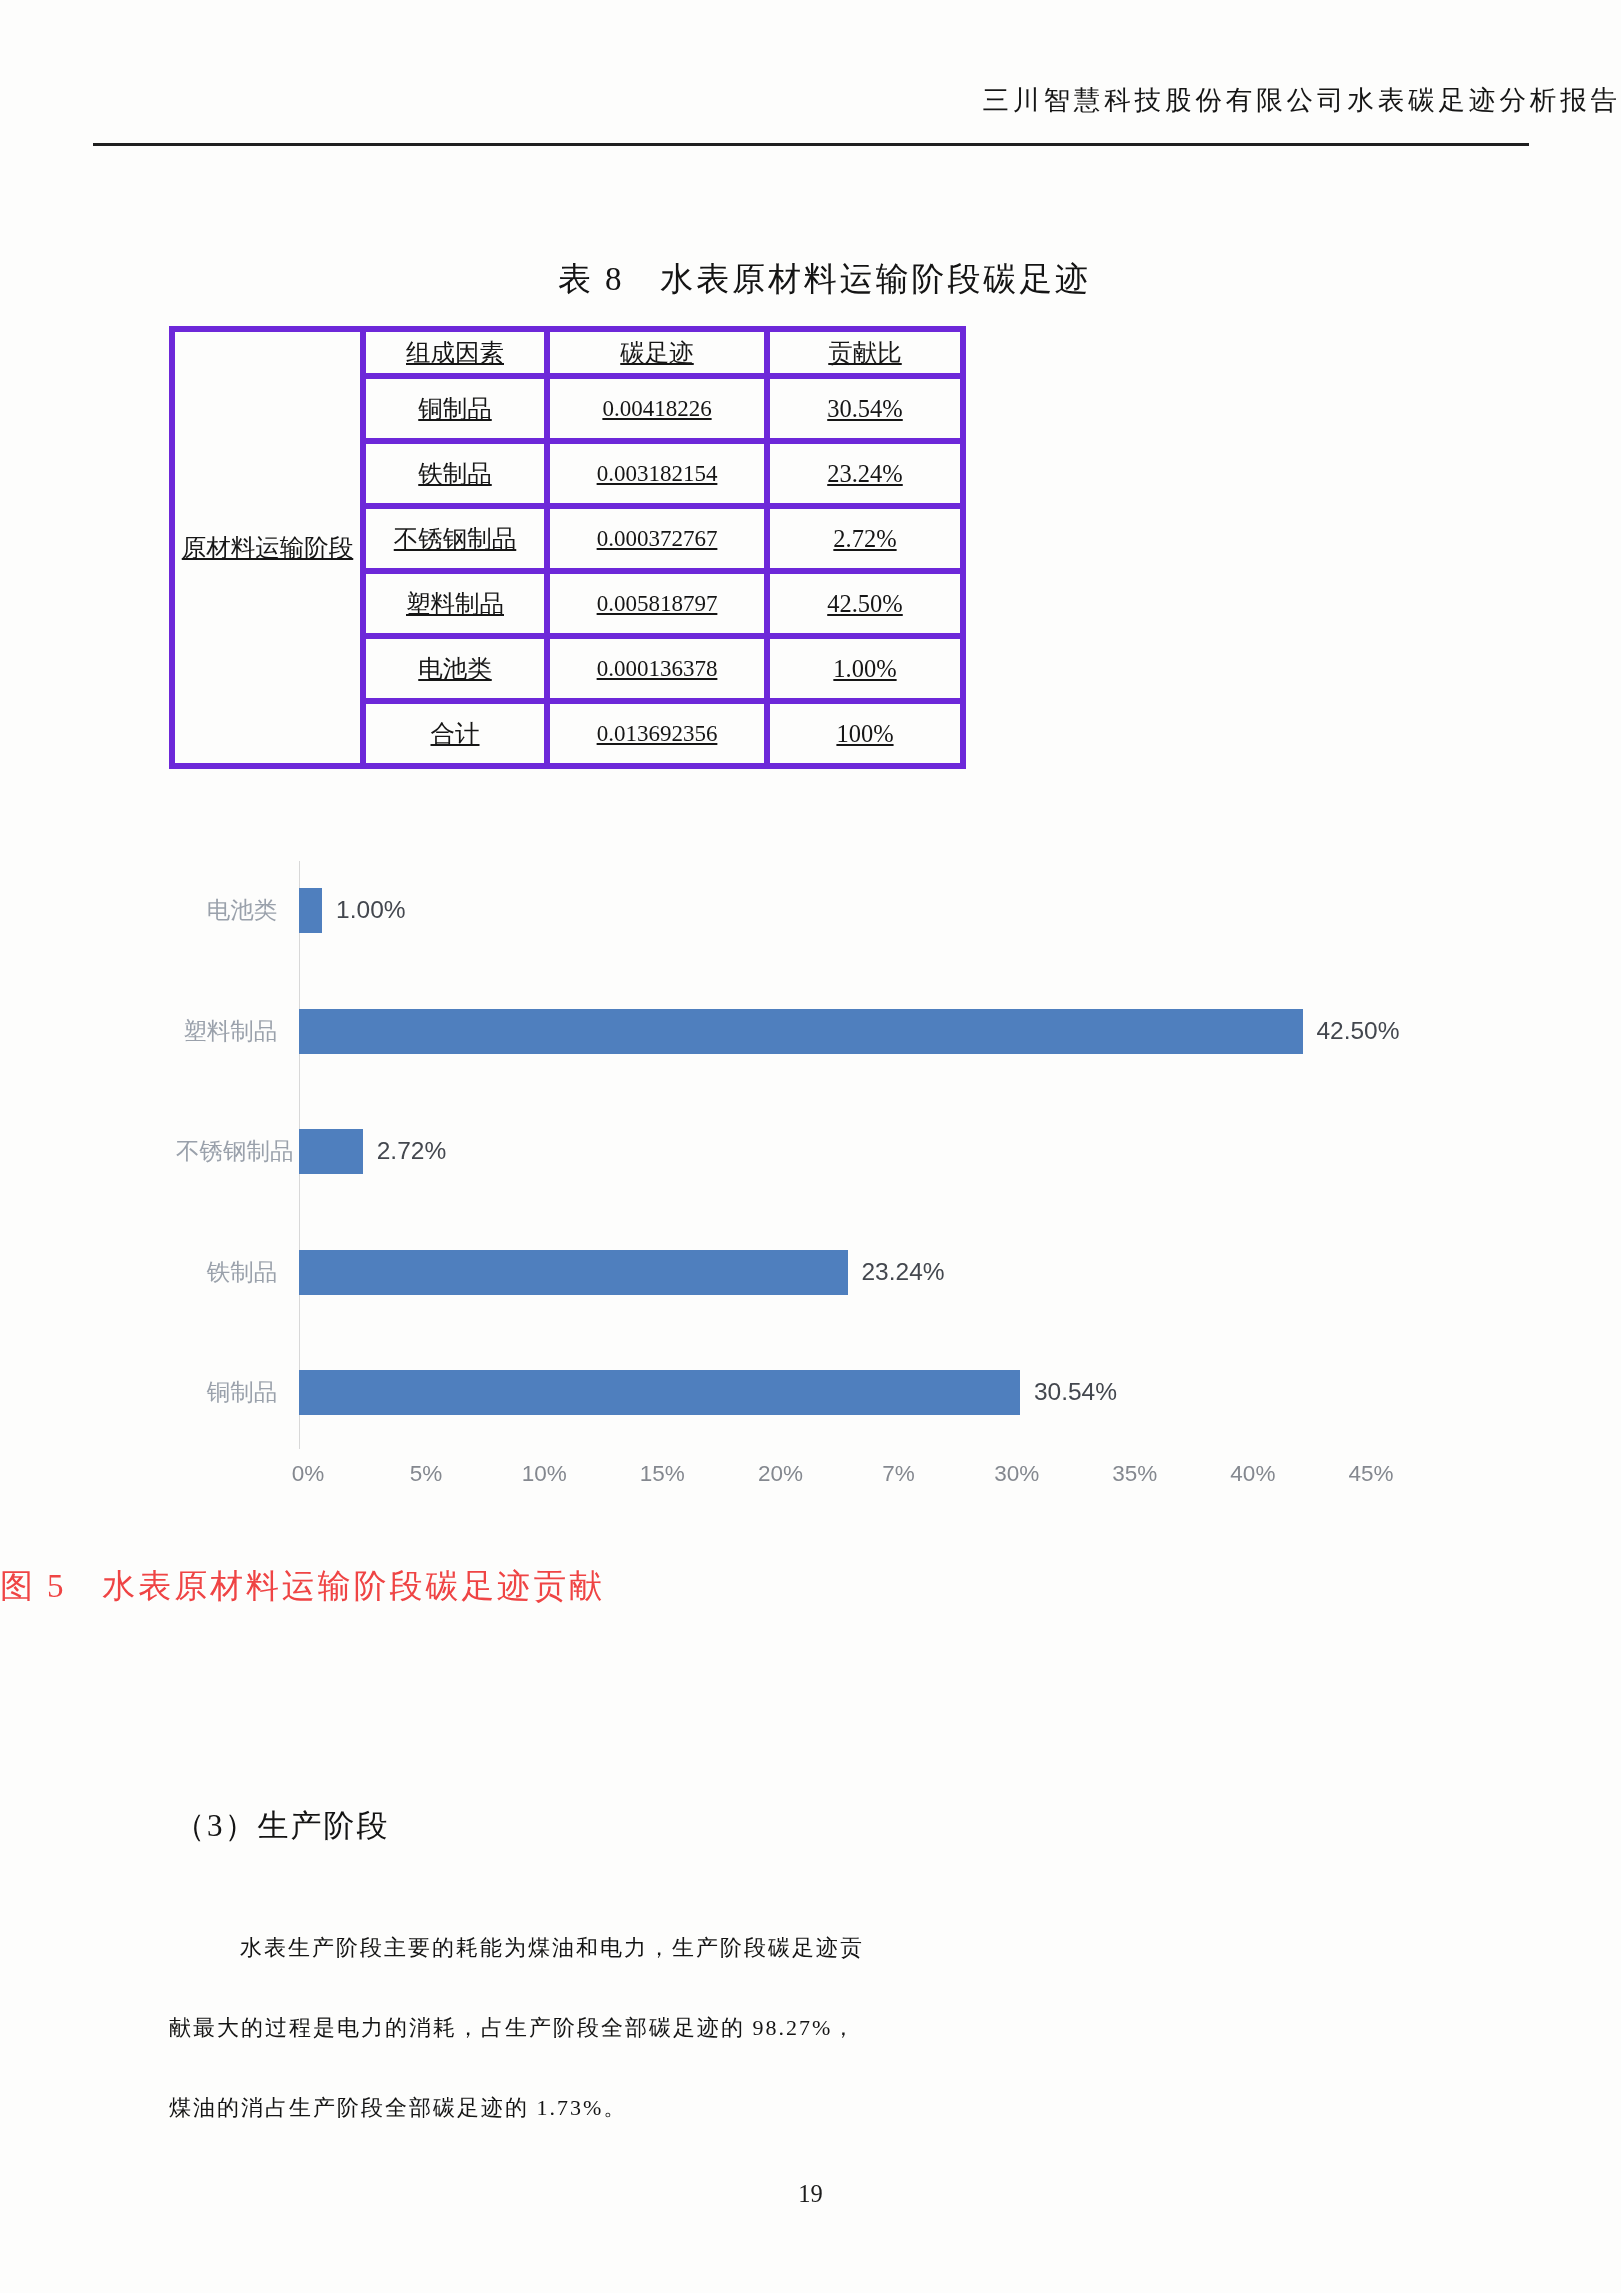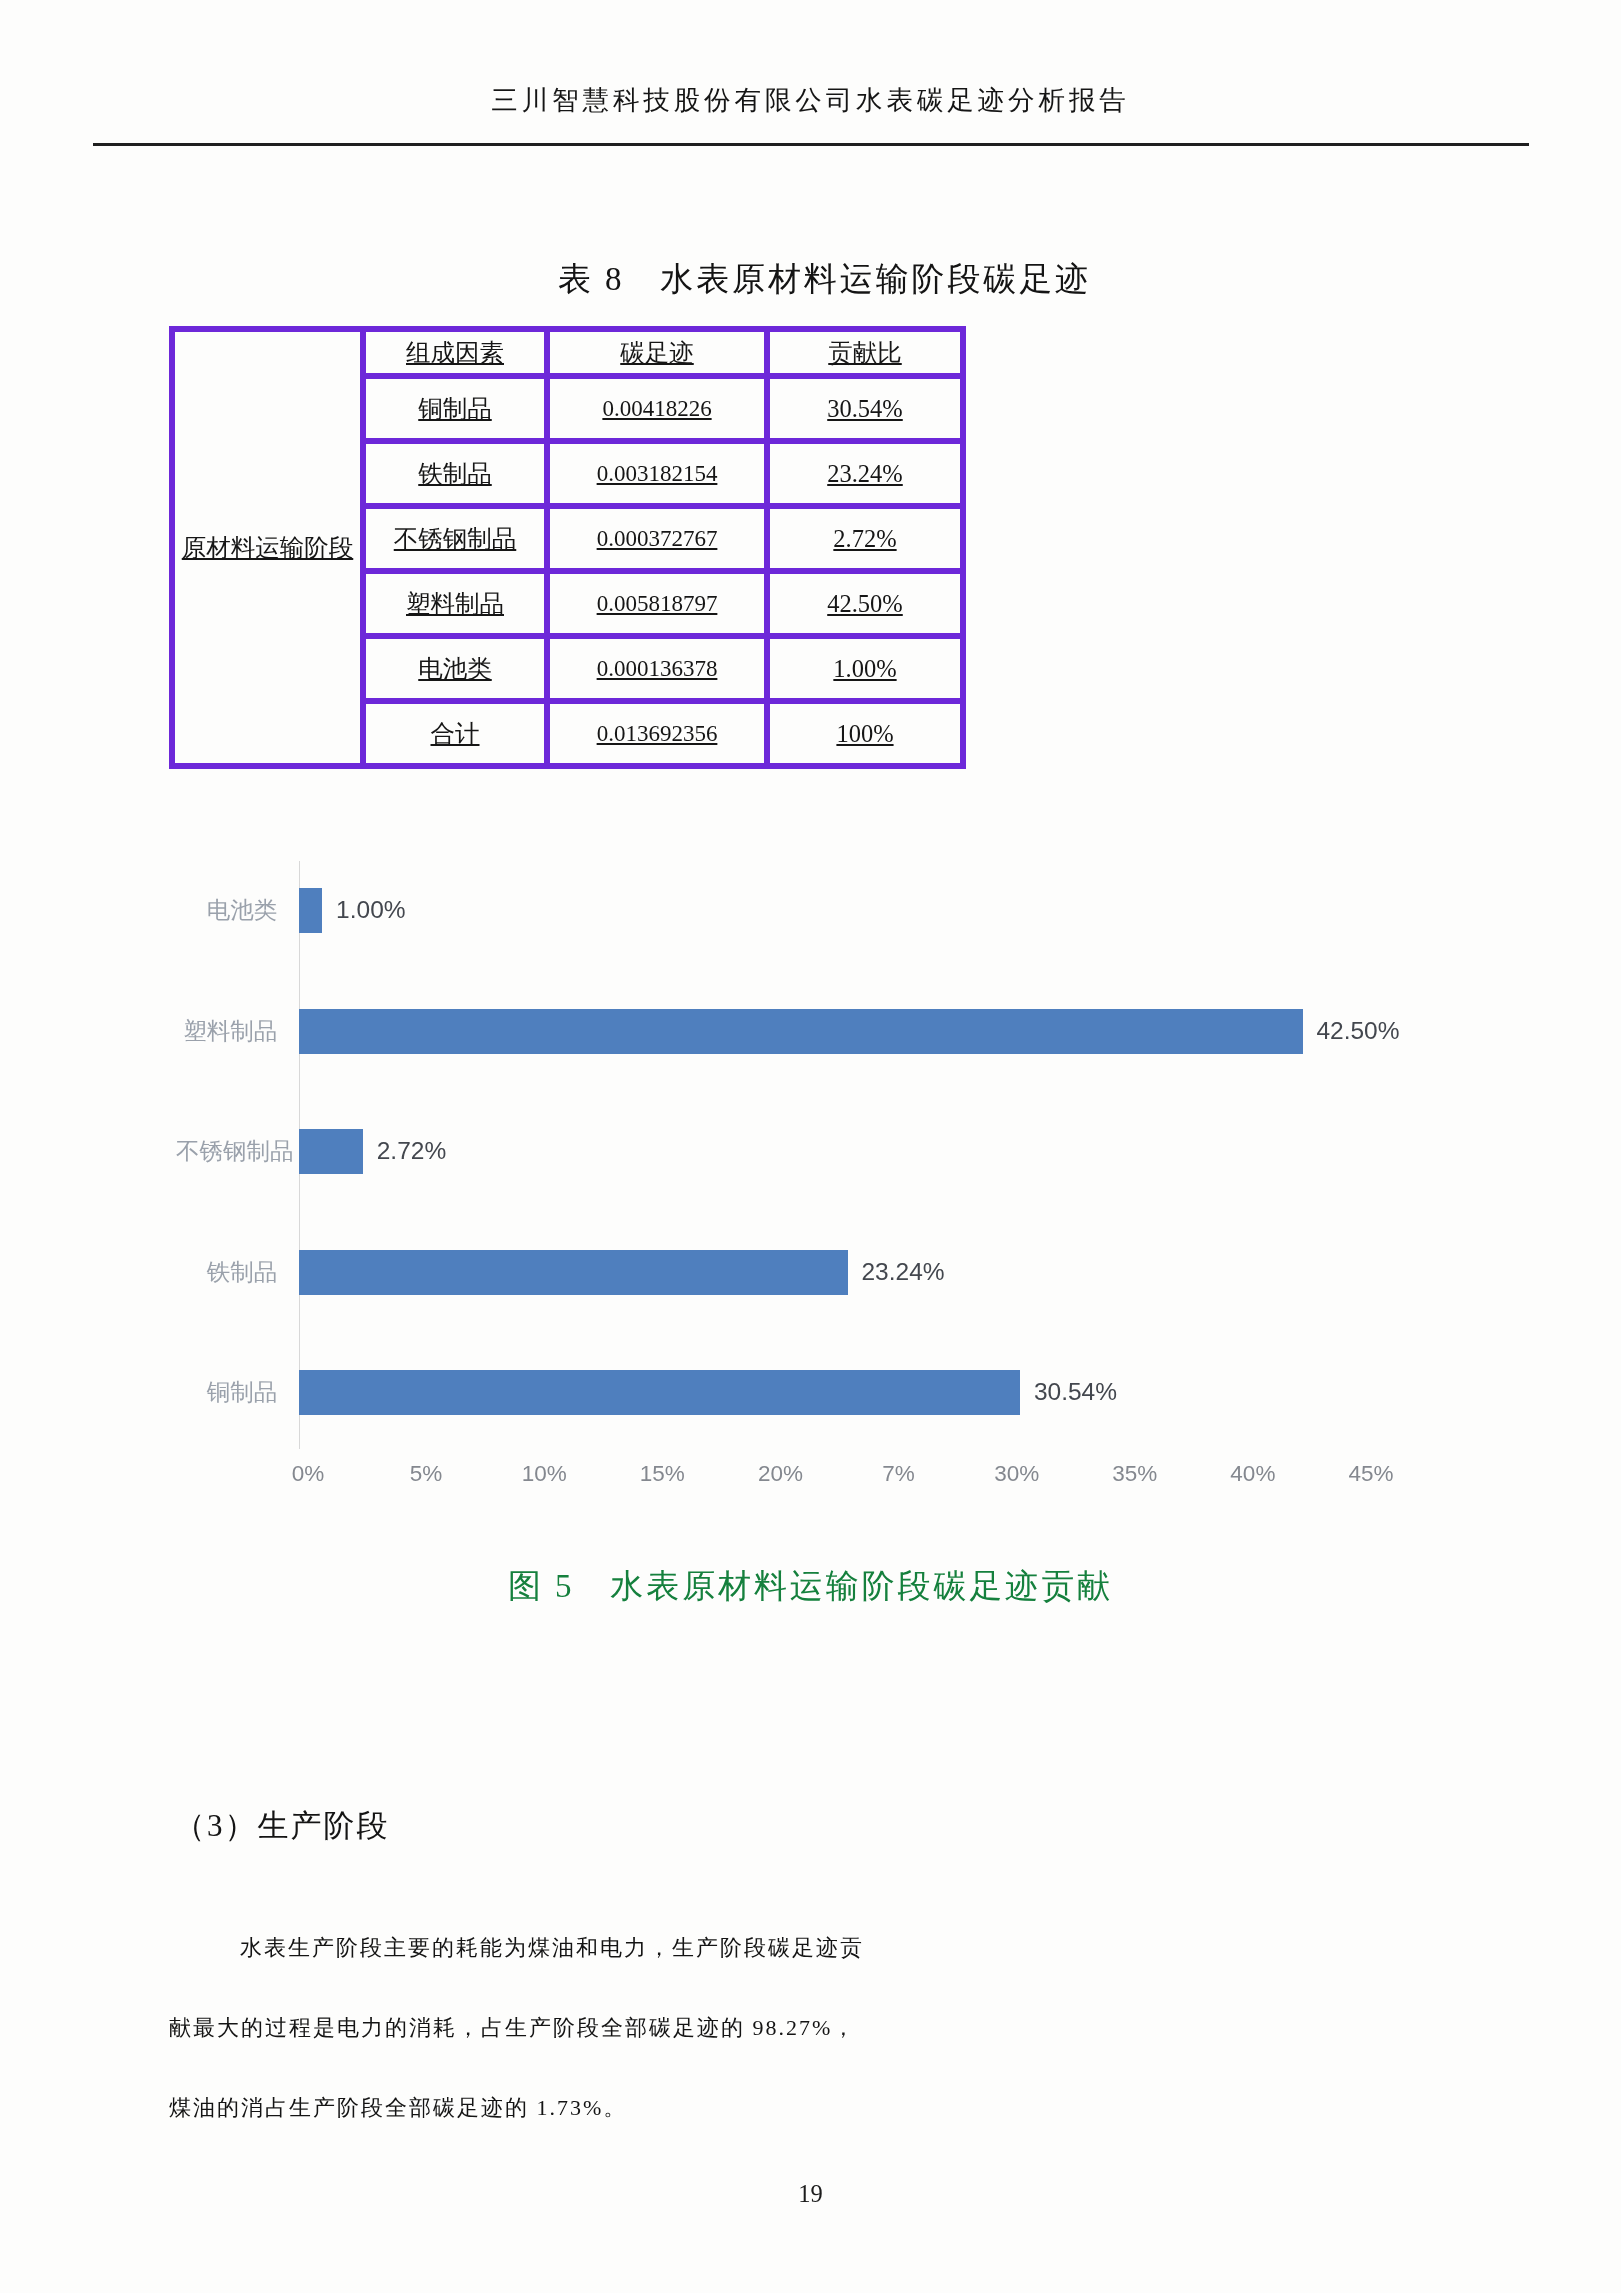--- a/index.html
+++ b/index.html
@@ -12,21 +12,21 @@
     background: #fdfdfc;
     overflow: hidden;
     font-family: "Liberation Serif", "DejaVu Serif", serif;
     color: #1c1c1c;
   }
 
   
   .running-header {
     position: absolute;
     top: 82px; left: 0; right: 0;
-    text-align: center;
+    text-align: right;
     font-size: 26.5px;
     letter-spacing: 3.9px;
     color: #151515;
   }
   .header-rule {
     position: absolute;
     top: 143px; left: 93px;
     width: 1436px; height: 2.9px;
     background: #1f1f1f;
   }
@@ -130,24 +130,24 @@
     transform: translateX(-50%);
     font-size: 22.5px;
     color: #84888f;
     white-space: nowrap;
   }
 
   
   .fig-caption {
     position: absolute;
     top: 1564px; left: 0; right: 0;
-    text-align: center;
+    text-align: left;
     font-size: 33px;
     letter-spacing: 2.9px;
-    color: #15803d;
+    color: #ef4444;
   }
 
   
   .section-heading {
     position: absolute;
     top: 1805px; left: 174px;
     font-size: 31px;
     letter-spacing: 2px;
     color: #141414;
   }

